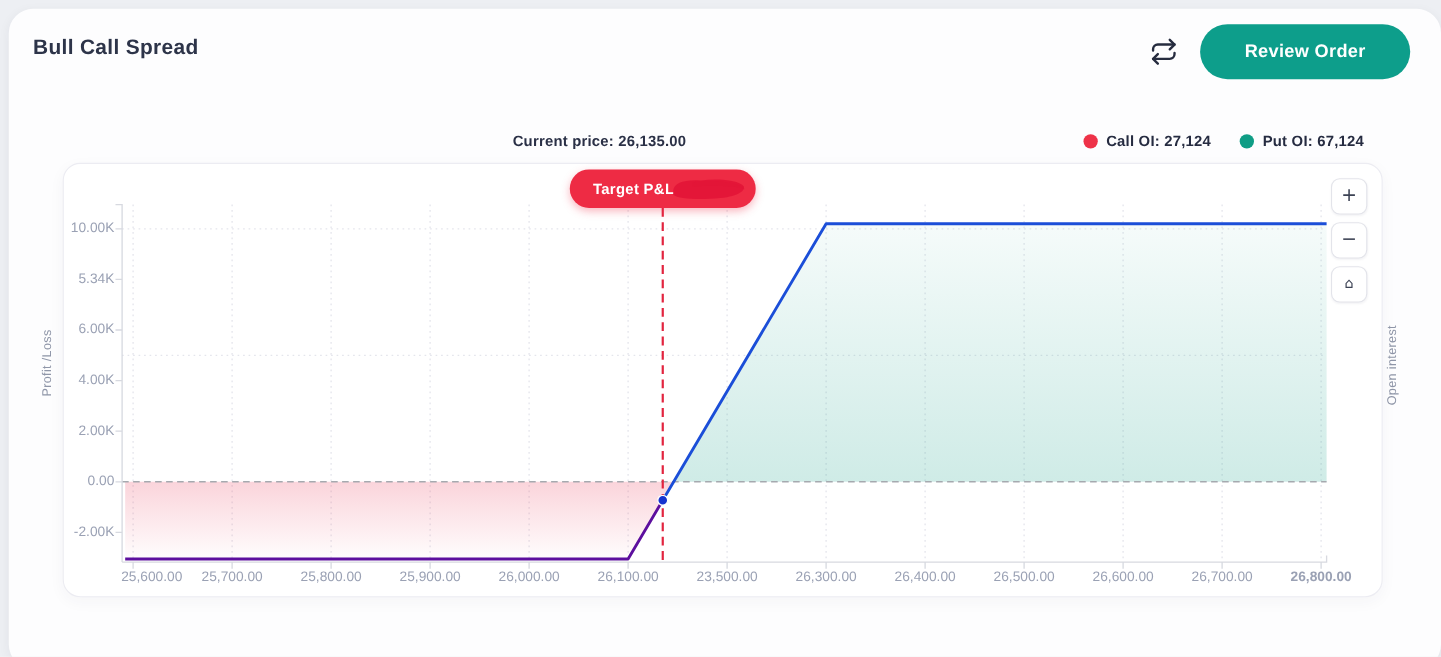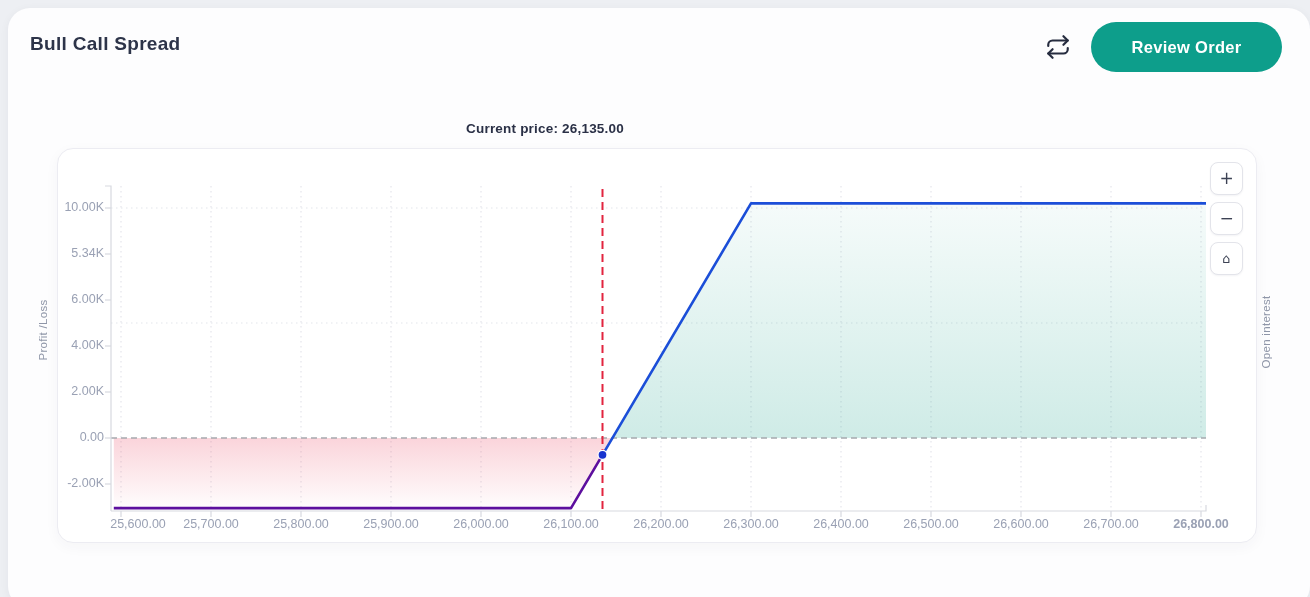--- a/index.html
+++ b/index.html
@@ -73,20 +73,30 @@
         <path d="m7 22-4-4 4-4"></path>
           <path d="M21 13v1a4 4 0 0 1-4 4H3"></path>
       </svg>
     </span>
   </button>
 
   <button class="review-btn">Review Order</button>
 
   <div class="current-price">Current price: 26,135.00</div>
 
+  <div class="legend">
+    <div class="legend-item">
+      <span class="legend-dot" style="background: rgb(238, 50, 72);"></span>
+      <span class="legend-text">Call OI: 27,124</span>
+    </div>
+    <div class="legend-item">
+      <span class="legend-dot" style="background: rgb(15, 157, 133);"></span>
+      <span class="legend-text">Put OI: 67,124</span>
+    </div>
+  </div>
 
   <div class="axis-side-label" style="left:-2px; top:324px;">Profit /Loss</div>
   <div class="axis-side-label" style="left:1221px; top:326px;">Open interest</div>
 
   <div class="chart-card">
     <svg class="chart-svg" viewBox="0 0 1200 395" xmlns="http://www.w3.org/2000/svg">
         <defs>
           <linearGradient id="lossG" gradientUnits="userSpaceOnUse" x1="0" y1="289" x2="0" y2="359.15">
             <stop offset="0" stop-color="#e8294a" stop-opacity="0.20"></stop>
             <stop offset="1" stop-color="#e8294a" stop-opacity="0.01"></stop>
@@ -141,38 +151,45 @@
         <line x1="47" y1="335" x2="53" y2="335" stroke="#d7d9e0" stroke-width="1.2"></line>
       </svg>
 
     <div id="xticks">
         <span class="x-tick-label" style="left: 63px; margin-left: 17px;">25,600.00</span>
         <span class="x-tick-label" style="left: 153px;">25,700.00</span>
         <span class="x-tick-label" style="left: 243px; text-align: center;">25,800.00</span>
         <span class="x-tick-label" style="left: 333px;">25,900.00</span>
         <span class="x-tick-label" style="left: 423px;">26,000.00</span>
         <span class="x-tick-label" style="left: 513px;">26,100.00</span>
-        <span class="x-tick-label" style="left: 603px;">26,200.00</span>
+        <span class="x-tick-label" style="left: 603px;">23,500.00</span>
         <span class="x-tick-label" style="left: 693px;">26,300.00</span>
         <span class="x-tick-label" style="left: 783px;">26,400.00</span>
         <span class="x-tick-label" style="left: 873px;">26,500.00</span>
         <span class="x-tick-label" style="left: 963px;">26,600.00</span>
         <span class="x-tick-label" style="left: 1053px;">26,700.00</span>
         <span class="x-tick-label" style="left: 1143px; font-weight: bold;">26,800.00</span>
       </div>
     <div id="yticks">
         <span class="y-tick-label" style="top: 51px;">10.00K</span>
         <span class="y-tick-label" style="top: 97px;">5.34K</span>
         <span class="y-tick-label" style="top: 143px;">6.00K</span>
         <span class="y-tick-label" style="top: 189px;">4.00K</span>
         <span class="y-tick-label" style="top: 235px;">2.00K</span>
         <span class="y-tick-label" style="top: 281px;">0.00</span>
         <span class="y-tick-label" style="top: 327px;">-2.00K</span>
       </div>
 
+    <div class="target-badge">
+      <span class="target-badge-text">Target P&amp;L</span>
+      <svg class="redact-scribble" viewBox="0 0 70 21">
+        <path d="M3,12 C4,5 13,2 28,3 C46,1 62,3 67,8 C69,12 63,17 46,19 C27,21 8,20 3,16 Z" fill="#e31537" opacity="0.92"></path>
+        <path d="M20,5 C35,2 58,4 66,9 L68,11 C60,8 36,7 21,9 Z" fill="#e31537" opacity="0.85"></path>
+      </svg>
+    </div>
 
     <div class="zoom-stack">
       <button class="zoom-btn">+</button>
       <button class="zoom-btn">−</button>
       <button class="zoom-btn small">
           <span>⌂</span>
         </button>
     </div>
   </div>
 </div>

